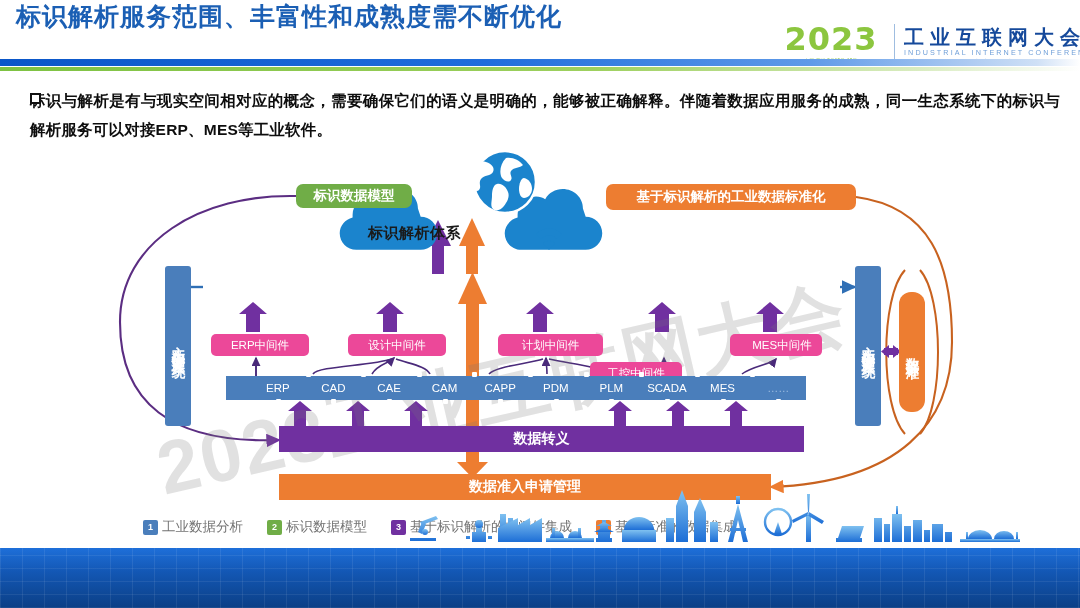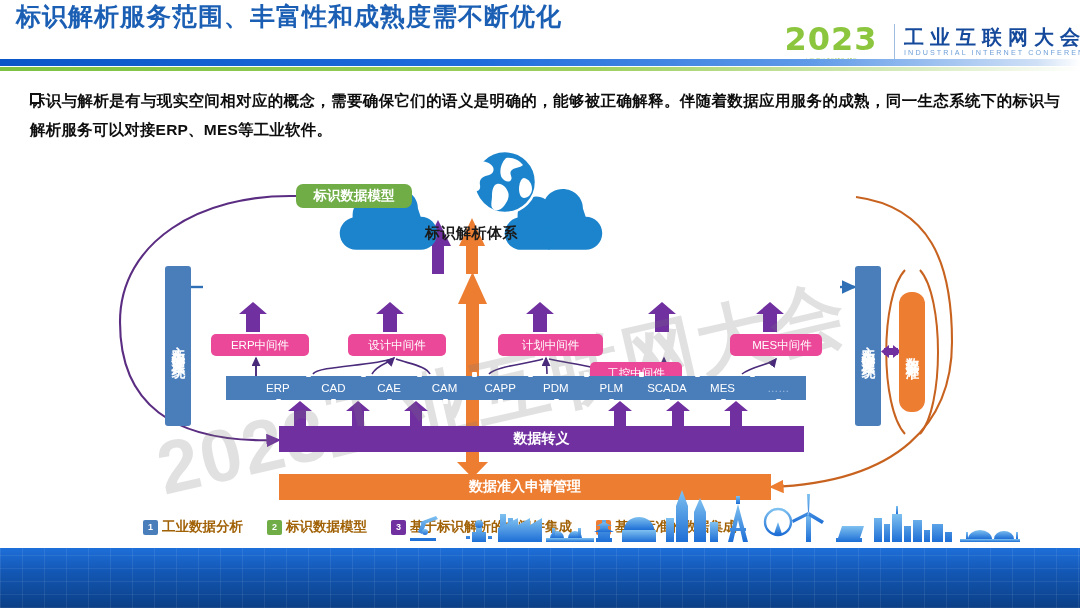--- a/index.html
+++ b/index.html
@@ -76,21 +76,21 @@
     transform: rotate(-13deg); white-space: nowrap;
     letter-spacing: 2px; pointer-events: none;
   }
 
   
   .pill { border-radius: 7px; font-size: 13.5px; font-weight: bold; }
   #tag-model  { left: 296px; top: 32px;  width: 116px; height: 24px; background: #70ad47; }
   #tag-std    { left: 606px; top: 32px;  width: 250px; height: 26px; background: #ed7d31; }
 
   #caption-system {
-    position: absolute; left: 368px; top: 72px; width: 150px; text-align: right;
+    position: absolute; left: 368px; top: 72px; width: 150px; text-align: left;
     font-size: 15px; font-weight: bold; color: #1a1a1a; letter-spacing: .5px;
   }
 
   
   #esb-bus {
     left: 204px; top: 122px; width: 646px; height: 26px;
     background: #4a7ebb; font-size: 14px; font-weight: bold;
   }
 
   
@@ -128,21 +128,21 @@
                    background: #ed7d31; font-size: 14px; font-weight: bold; }
 
   
   #legend { position: absolute; left: 143px; top: 518px; display: flex; align-items: center; }
   .legend-item { display: flex; align-items: center; margin-right: 24px; }
   .legend-badge {
     width: 15px; height: 15px; border-radius: 2px; color: #fff;
     font-size: 9px; display: flex; align-items: center; justify-content: center;
     margin-right: 4px; font-weight: bold;
   }
-  .legend-label { font-size: 13.5px; color: #a16207; font-weight: bold; white-space: nowrap; }
+  .legend-label { font-size: 13.5px; color: #737373; font-weight: normal; white-space: nowrap; }
 
   
   #skyline { position: absolute; left: 0; bottom: 58px; width: 1080px; height: 62px; }
   #footer-band {
     position: absolute; left: 0; bottom: 0; width: 1080px; height: 60px;
     background: linear-gradient(180deg,#1e6fd9 0%,#1357b4 40%,#0b3f86 100%);
   }
   #footer-band::after {
     content: ""; position: absolute; inset: 0;
     background:
@@ -293,20 +293,21 @@
       <g fill="#1b84cd">
         <path d="M536,82 a18,18 0 0 1 26,0 l-5,5 a11,11 0 0 0 -16,0 z"></path>
         <path d="M543,91 a9,9 0 0 1 12,0 l-6,7 z"></path>
       </g>
     </g>
   </svg>
 
   <div id="watermark">2023工业互联网大会</div>
 
   <div class="node pill" id="tag-model">标识数据模型</div>
+  <div class="node pill" id="tag-std">基于标识解析的工业数据标准化</div>
 
   <div id="caption-system">标识解析体系</div>
 
 
   <div class="node vbar" id="left-mdm">主数据管理系统</div>
   <div class="node vbar" id="right-mdm">主数据管理系统</div>
   <div class="node vbar" id="right-std">数据标准</div>
 
   <div class="node mw" id="mw-erp">ERP中间件</div>
   <div class="node mw" id="mw-des">设计中间件</div>

